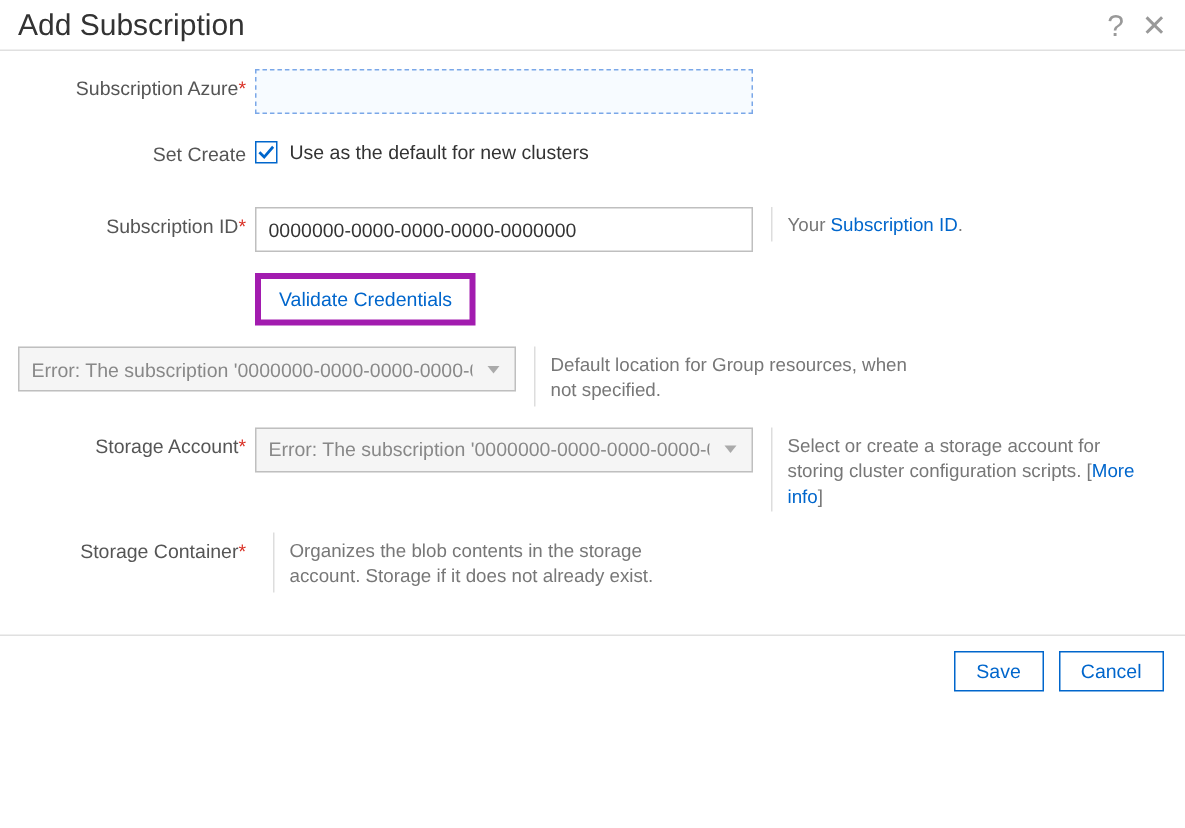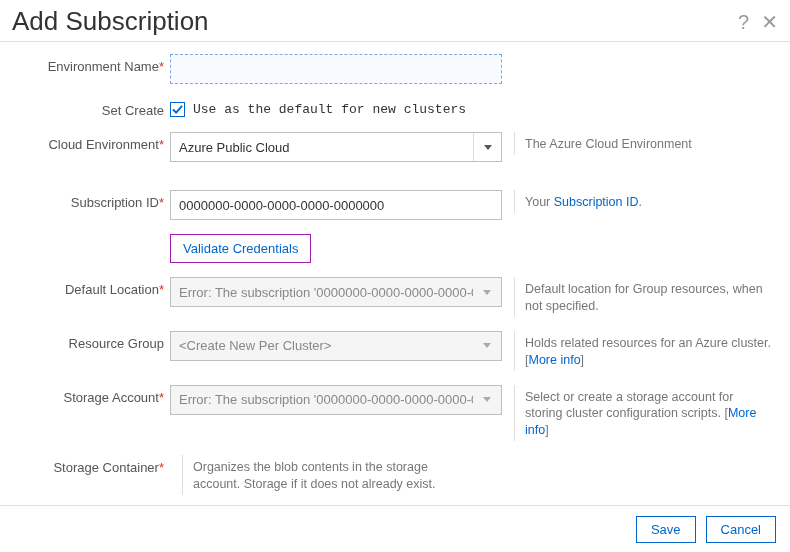--- a/index.html
+++ b/index.html
@@ -11,21 +11,21 @@
     color: #333;
     background: #fff;
     overflow: hidden;
   }
   .titlebar {
     display: flex;
     align-items: center;
     padding: 6px 12px 4px 12px;
   }
   .title {
-    font-size: 26px;
+    font-size: 20px;
     font-weight: 300;
     color: #333;
     flex: 1;
   }
   .tb-icons {
     display: flex;
     gap: 12px;
     color: #999;
     font-size: 20px;
     font-weight: 300;
@@ -112,34 +112,33 @@
     border-right: 4px solid transparent;
     border-top: 5px solid #555;
   }
   .select.disabled .caret { border-top-color: #aaa; }
 
   .checkbox-row {
     display: flex;
     align-items: center;
     gap: 8px;
     padding-top: 4px;
-    font-family: Liberation Mono, monospace;
   }
   .cb {
     width: 15px; height: 15px;
     border: 1px solid #0066cc;
     display: flex; align-items: center; justify-content: center;
     cursor: pointer;
     color: #0066cc;
   }
   .cb svg { width: 11px; height: 11px; }
 
   .btn-outline {
     display: inline-block;
-    border: 1px solid #a21caf;
+    border: 4px solid #a21caf;
     color: #0066cc;
     background: #fff;
     padding: 6px 12px;
     font-size: 13px;
     cursor: pointer;
   }
 
   .footer-line { height: 1px; background: #e0e0e0; margin: 4px 0 0 0; }
   .footer {
     display: flex;
@@ -165,55 +164,41 @@
     <span>?</span>
     <span>✕</span>
   </div>
 </div>
 <div class="hr"></div>
 
 <div class="form">
 
   <div class="row">
     <div class="label-col">
-      <span>Environment Name</span><span class="req">*</span>
+      <span>Subscription Azure</span><span class="req">*</span>
     </div>
     <div class="field-col">
       <input class="text dashed" type="text" value="" style="">
     </div>
   </div>
 
   <div class="row">
     <div class="label-col">Set Create</div>
     <div class="field-col">
       <div class="checkbox-row">
         <div class="cb">
           <svg viewBox="0 0 12 12">
               <path d="M1 6 L4.5 9.5 L11 2" stroke="#0066cc" stroke-width="2" fill="none"></path>
             </svg>
         </div>
         <span>Use as the default for new clusters</span>
       </div>
     </div>
   </div>
 
-  <div class="row">
-    <div class="label-col">
-      <span>Cloud Environment</span><span class="req">*</span>
-    </div>
-    <div class="field-col">
-      <div class="select">
-        <div class="sel-text">Azure Public Cloud</div>
-        <div class="sel-btn">
-            <div class="caret"></div>
-          </div>
-      </div>
-    </div>
-    <div class="desc-col">The Azure Cloud Environment</div>
-  </div>
 
   <div class="row">
   </div>
 
   <div class="row">
     <div class="label-col">
       <span>Subscription ID</span><span class="req">*</span>
     </div>
     <div class="field-col">
       <input class="text" type="text" value="0000000-0000-0000-0000-0000000" style="">
@@ -224,67 +209,50 @@
   </div>
 
   <div class="row">
     <div class="label-col"></div>
     <div class="field-col">
       <div class="btn-outline">Validate Credentials</div>
     </div>
   </div>
 
   <div class="row">
-    <div class="label-col">
-      <span>Default Location</span><span class="req">*</span>
-    </div>
     <div class="field-col">
       <div class="select disabled">
         <div class="sel-text">Error: The subscription '0000000-0000-0000-0000-0</div>
         <div class="sel-btn noborder">
             <div class="caret"></div>
           </div>
       </div>
     </div>
     <div class="desc-col">Default location for Group resources, when not specified.</div>
   </div>
 
-  <div class="row">
-    <div class="label-col">Resource Group</div>
-    <div class="field-col">
-      <div class="select disabled">
-        <div class="sel-text">&lt;Create New Per Cluster&gt;</div>
-        <div class="sel-btn noborder">
-            <div class="caret"></div>
-          </div>
-      </div>
-    </div>
-    <div class="desc-col">
-      <span>Holds related resources for an Azure cluster. [</span><a class="link">More info</a><span>]</span>
-    </div>
-  </div>
 
   <div class="row">
     <div class="label-col">
       <span>Storage Account</span><span class="req">*</span>
     </div>
     <div class="field-col">
       <div class="select disabled">
         <div class="sel-text">Error: The subscription '0000000-0000-0000-0000-0</div>
         <div class="sel-btn noborder">
             <div class="caret"></div>
           </div>
       </div>
     </div>
     <div class="desc-col">
       <span>Select or create a storage account for storing cluster configuration scripts. [</span><a class="link">More info</a><span>]</span>
     </div>
   </div>
 
-  <div class="row" style="margin-bottom:10px;">
+  <div class="row" style="margin-bottom:28px;">
     <div class="label-col">
       <span>Storage Container</span><span class="req">*</span>
     </div>
     <div class="desc-col">Organizes the blob contents in the storage account. Storage if it does not already exist.</div>
   </div>
 
 </div>
 
 <div class="footer-line"></div>
 <div class="footer">

